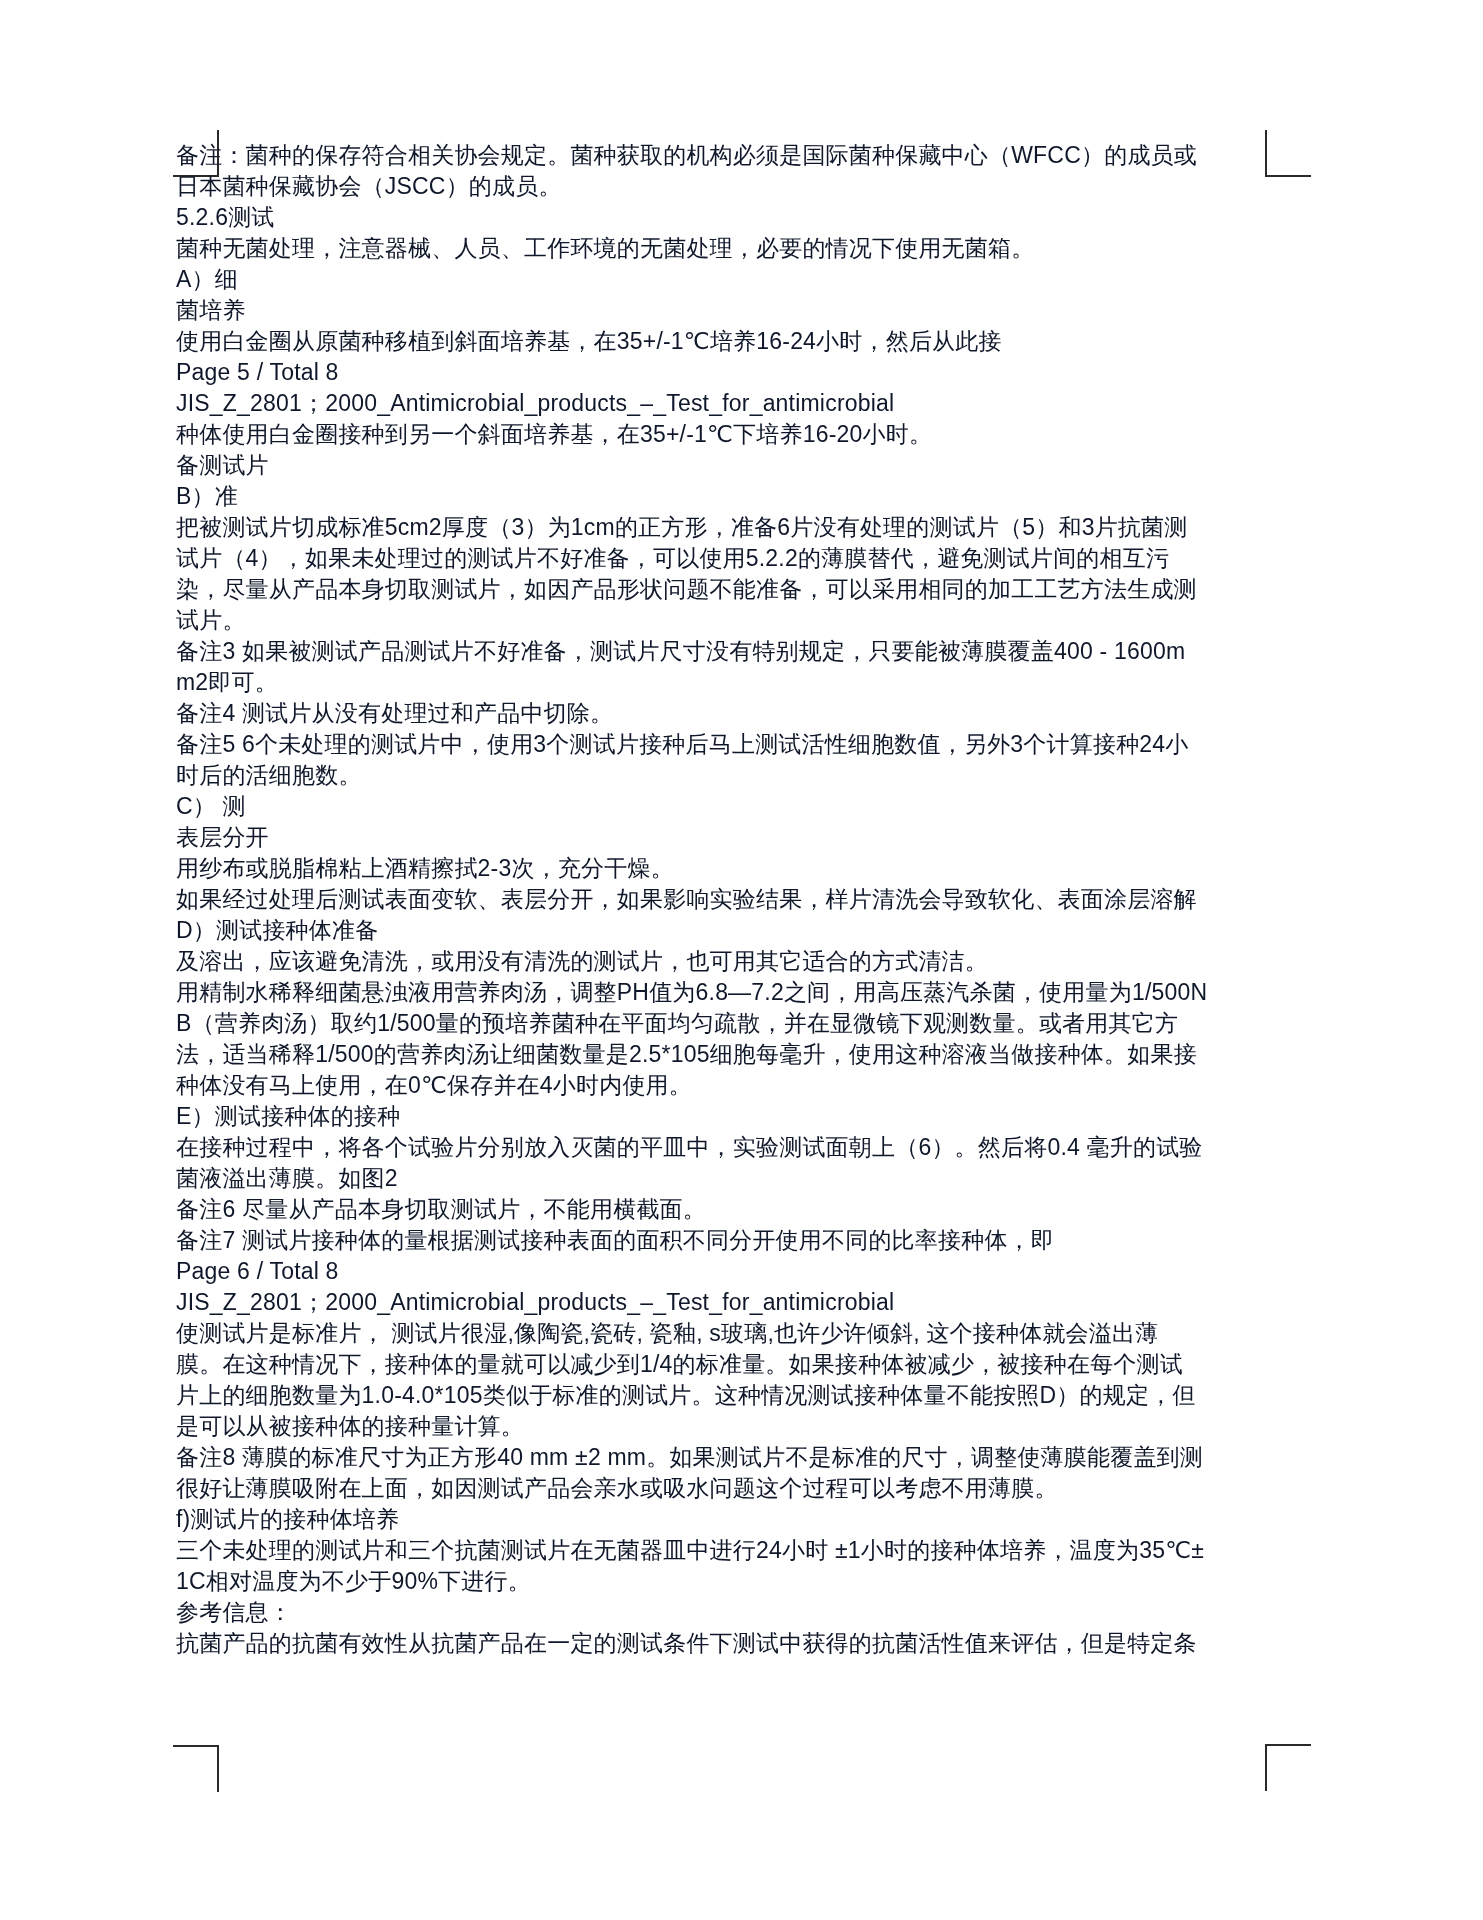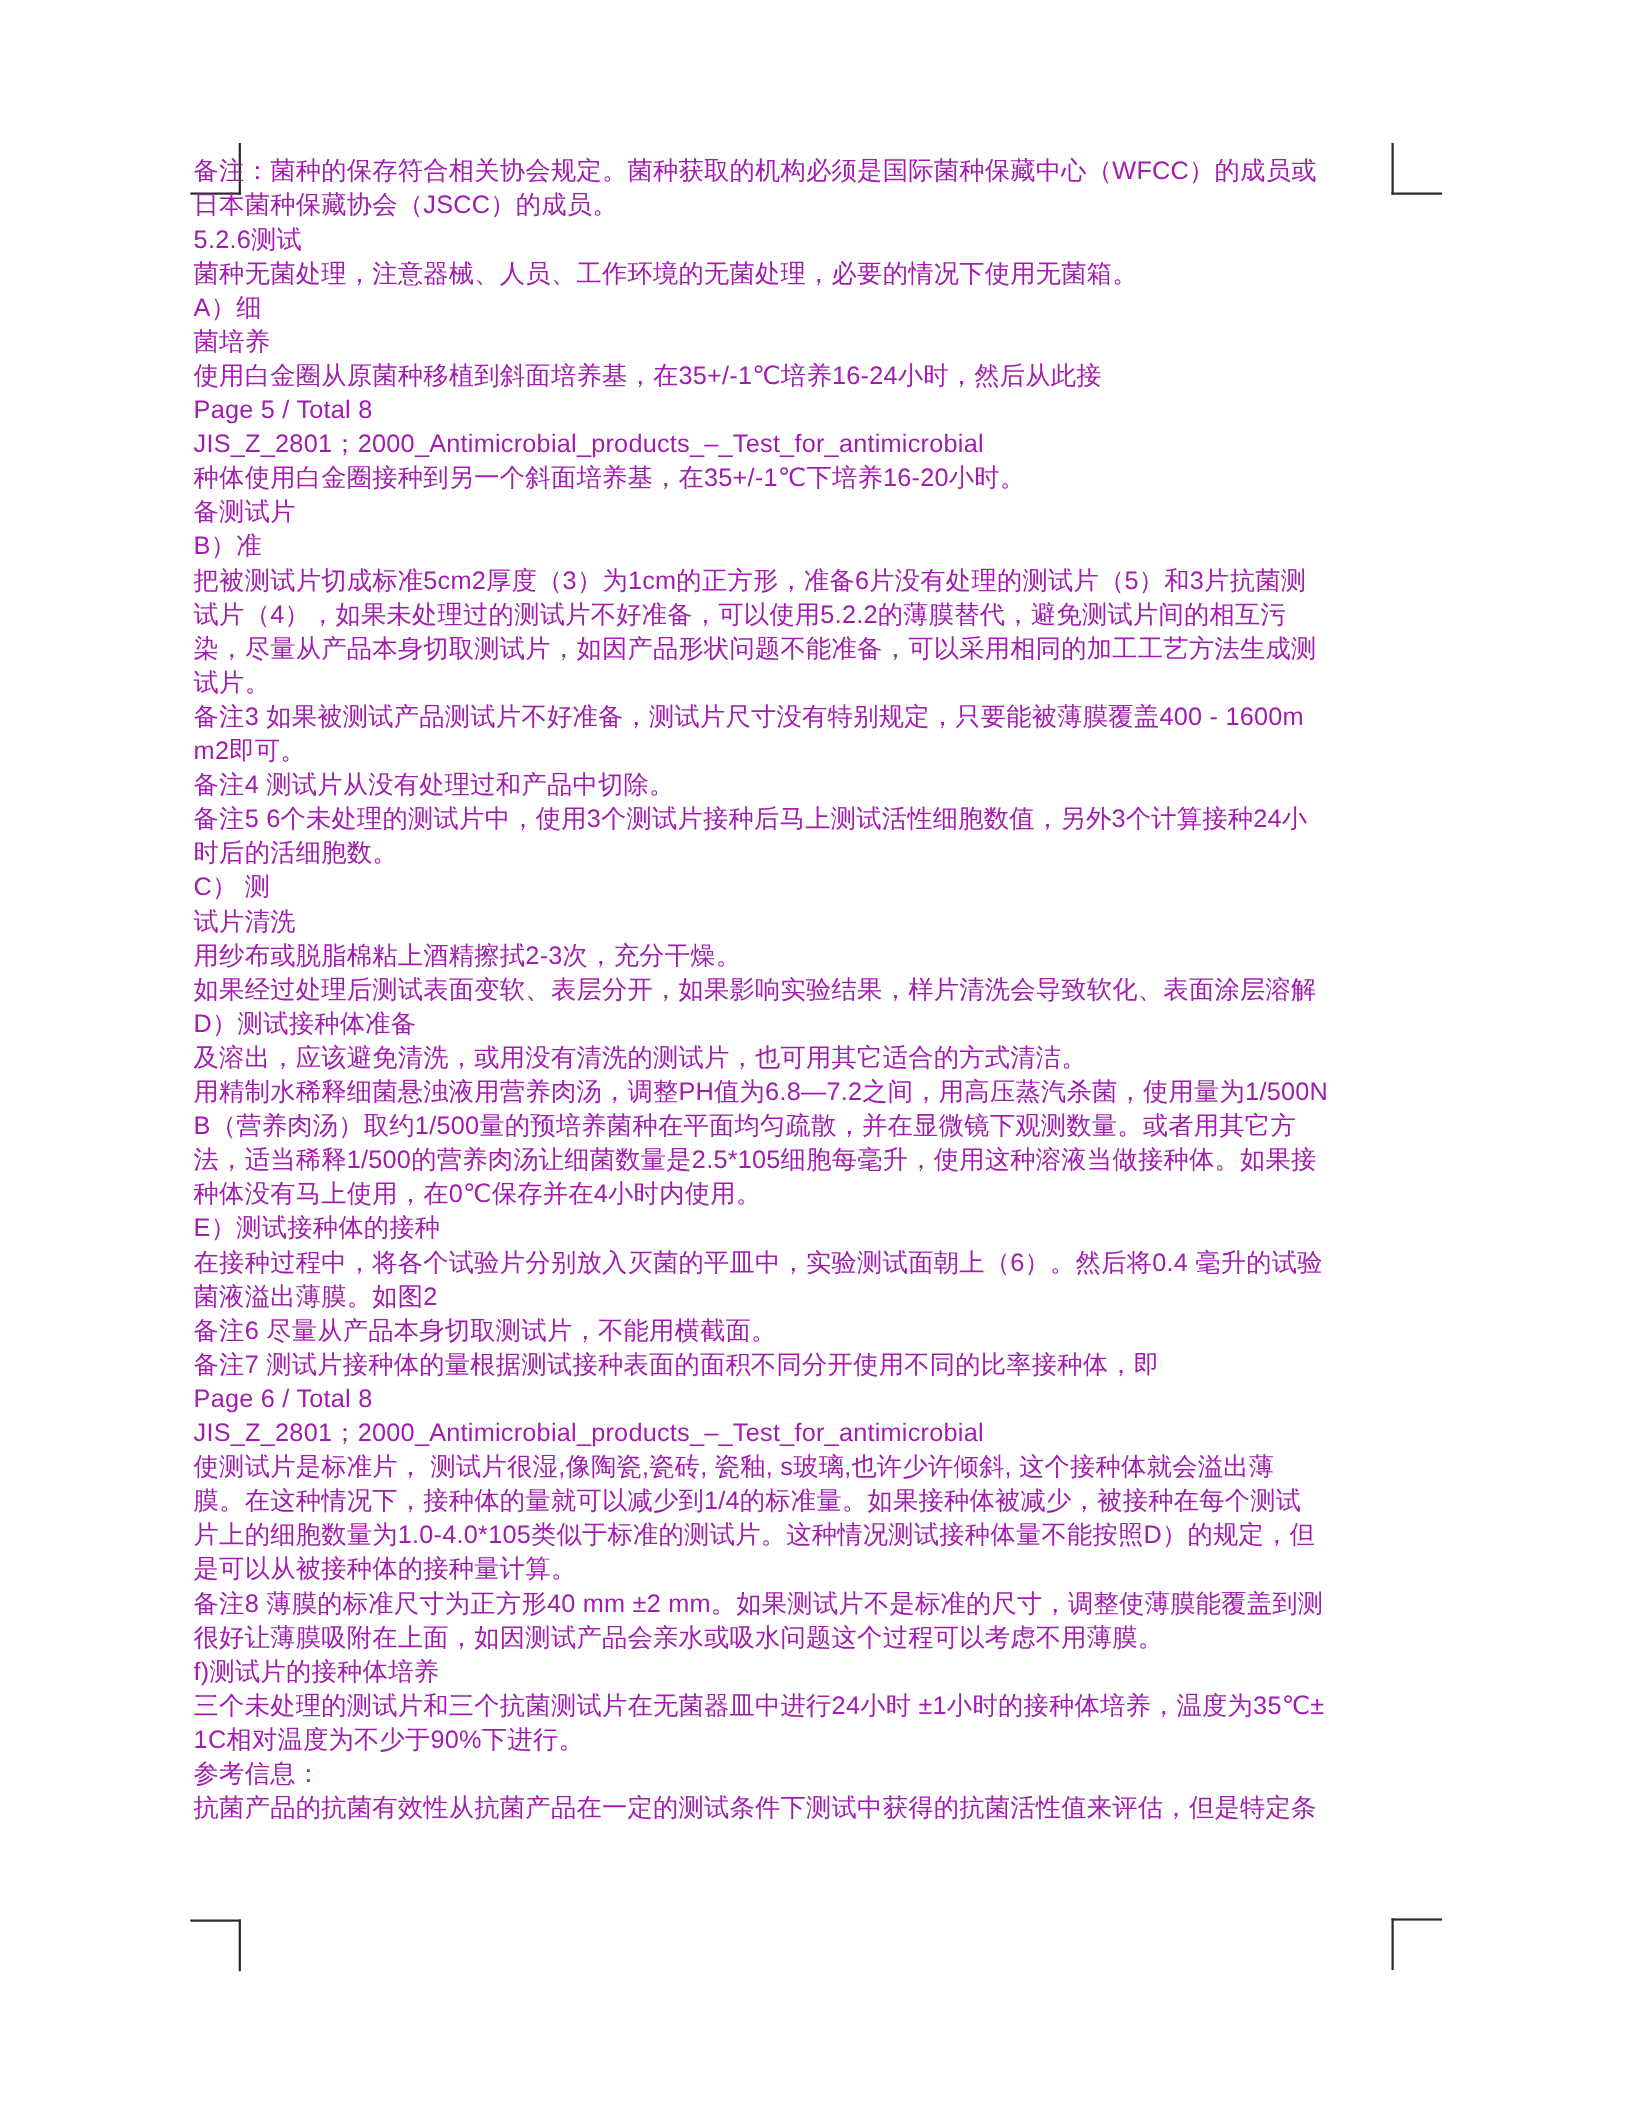--- a/index.html
+++ b/index.html
@@ -19,21 +19,21 @@
     left: 0; top: 0;
     width: 1483px;
     height: 1920px;
     background: #ffffff;
   }
   .text-block {
     position: absolute;
     left: 176px;
     top: 140px;
     width: 1150px;
-    color: #a21caf;
+    color: #0f172a;
     font-size: 23px;
     line-height: 31px;
     letter-spacing: 0.2px;
   }
   .text-line {
     white-space: pre;
     height: 31px;
   }
   .crop-mark {
     position: absolute;
@@ -72,21 +72,21 @@
       <div class="text-line">把被测试片切成标准5cm2厚度（3）为1cm的正方形，准备6片没有处理的测试片（5）和3片抗菌测</div>
       <div class="text-line">试片（4），如果未处理过的测试片不好准备，可以使用5.2.2的薄膜替代，避免测试片间的相互污</div>
       <div class="text-line">染，尽量从产品本身切取测试片，如因产品形状问题不能准备，可以采用相同的加工工艺方法生成测</div>
       <div class="text-line">试片。</div>
       <div class="text-line">备注3 如果被测试产品测试片不好准备，测试片尺寸没有特别规定，只要能被薄膜覆盖400 - 1600m</div>
       <div class="text-line">m2即可。</div>
       <div class="text-line">备注4 测试片从没有处理过和产品中切除。</div>
       <div class="text-line">备注5 6个未处理的测试片中，使用3个测试片接种后马上测试活性细胞数值，另外3个计算接种24小</div>
       <div class="text-line">时后的活细胞数。</div>
       <div class="text-line">C） 测</div>
-      <div class="text-line">试片清洗</div>
+      <div class="text-line">表层分开</div>
       <div class="text-line">用纱布或脱脂棉粘上酒精擦拭2-3次，充分干燥。</div>
       <div class="text-line">如果经过处理后测试表面变软、表层分开，如果影响实验结果，样片清洗会导致软化、表面涂层溶解</div>
       <div class="text-line">D）测试接种体准备</div>
       <div class="text-line">及溶出，应该避免清洗，或用没有清洗的测试片，也可用其它适合的方式清洁。</div>
       <div class="text-line">用精制水稀释细菌悬浊液用营养肉汤，调整PH值为6.8—7.2之间，用高压蒸汽杀菌，使用量为1/500N</div>
       <div class="text-line">B（营养肉汤）取约1/500量的预培养菌种在平面均匀疏散，并在显微镜下观测数量。或者用其它方</div>
       <div class="text-line">法，适当稀释1/500的营养肉汤让细菌数量是2.5*105细胞每毫升，使用这种溶液当做接种体。如果接</div>
       <div class="text-line">种体没有马上使用，在0℃保存并在4小时内使用。</div>
       <div class="text-line">E）测试接种体的接种</div>
       <div class="text-line">在接种过程中，将各个试验片分别放入灭菌的平皿中，实验测试面朝上（6）。然后将0.4 毫升的试验</div>

